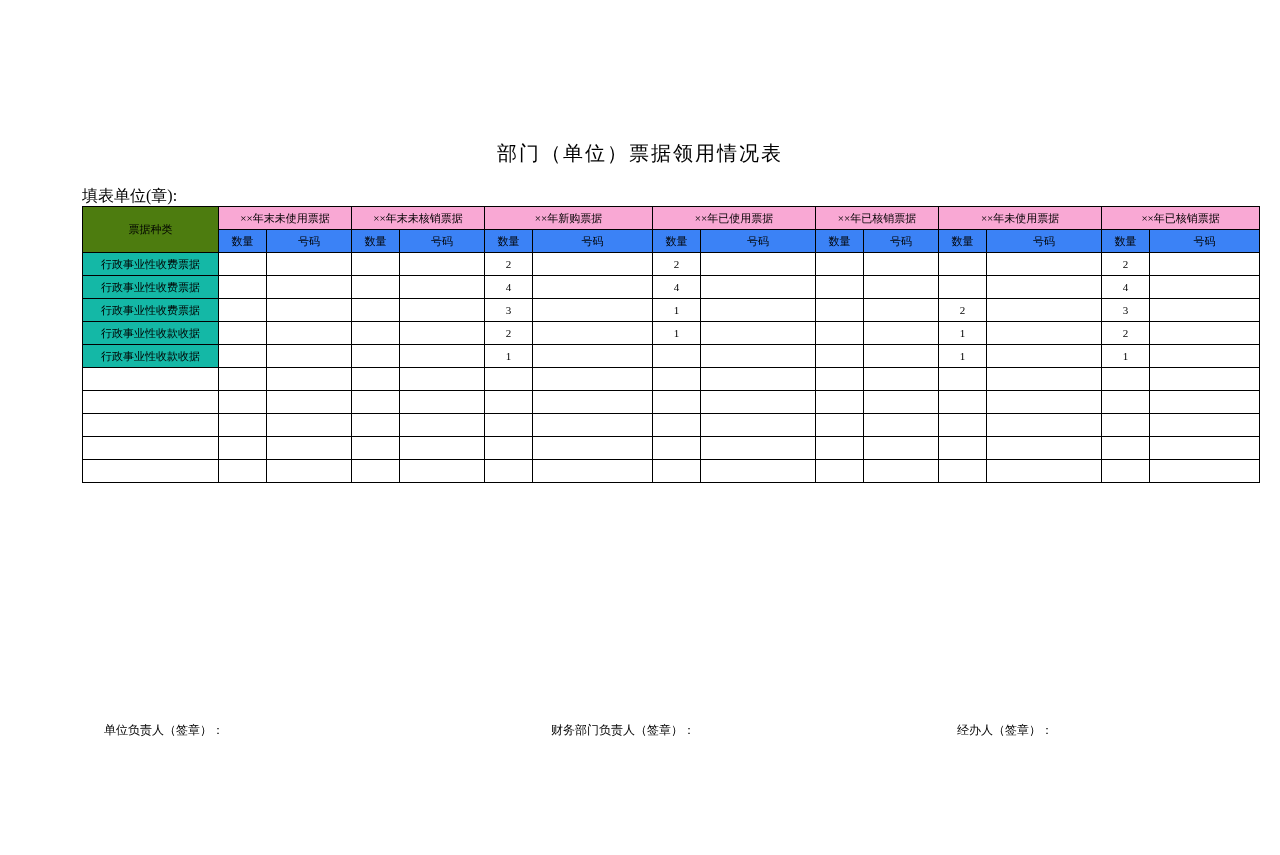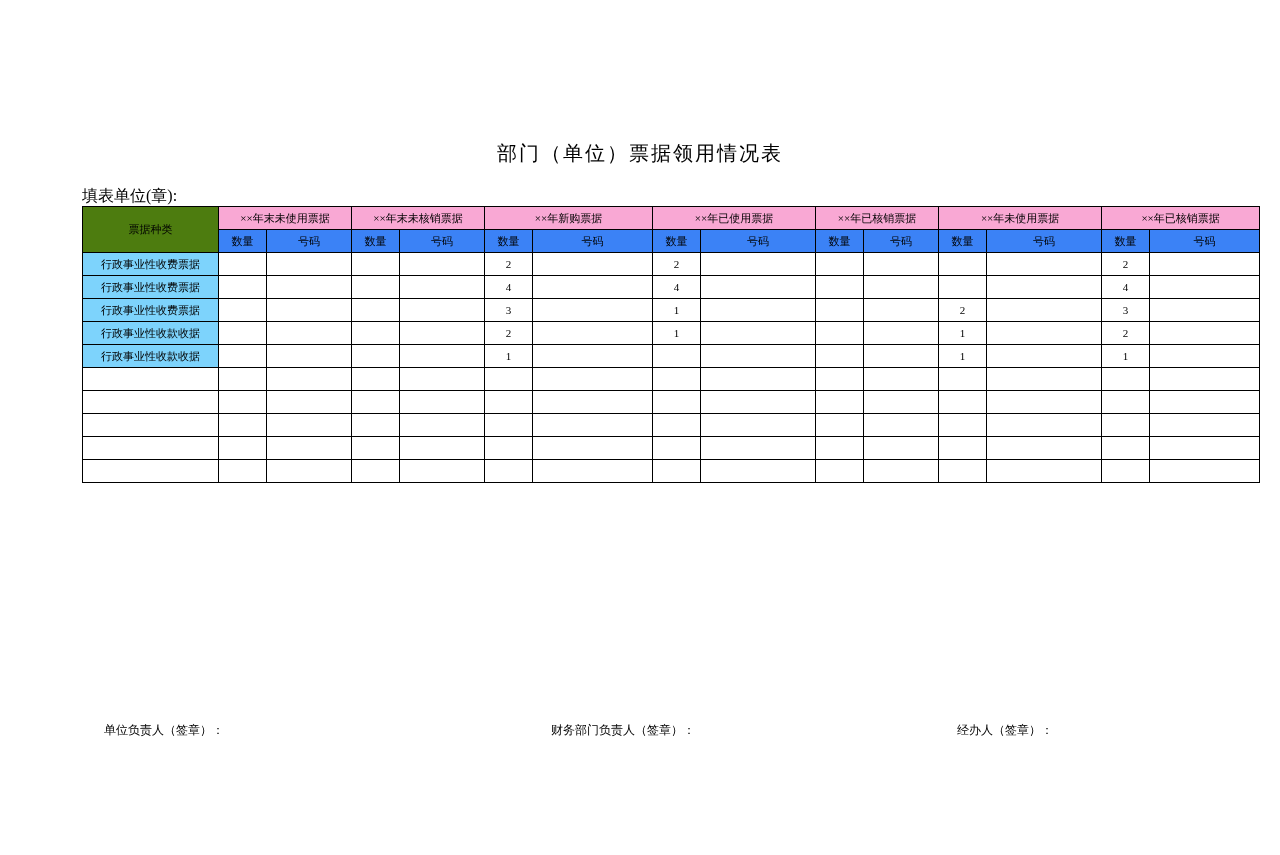--- a/index.html
+++ b/index.html
@@ -64,21 +64,21 @@
   th.sub {
     background: #3b82f6;
     height: 22px;
     font-size: 11px;
   }
   th.kind {
     background: #4d7c0f;
     font-size: 12px;
   }
   td.kindcell {
-    background: #7dd3fc;
+    background: #14b8a6;
     font-size: 11.5px;
     height: 44px;
   }
   td.body {
     height: 44px;
   }
   td.empty-kind {
     height: 44px;
   }
   .footer {

